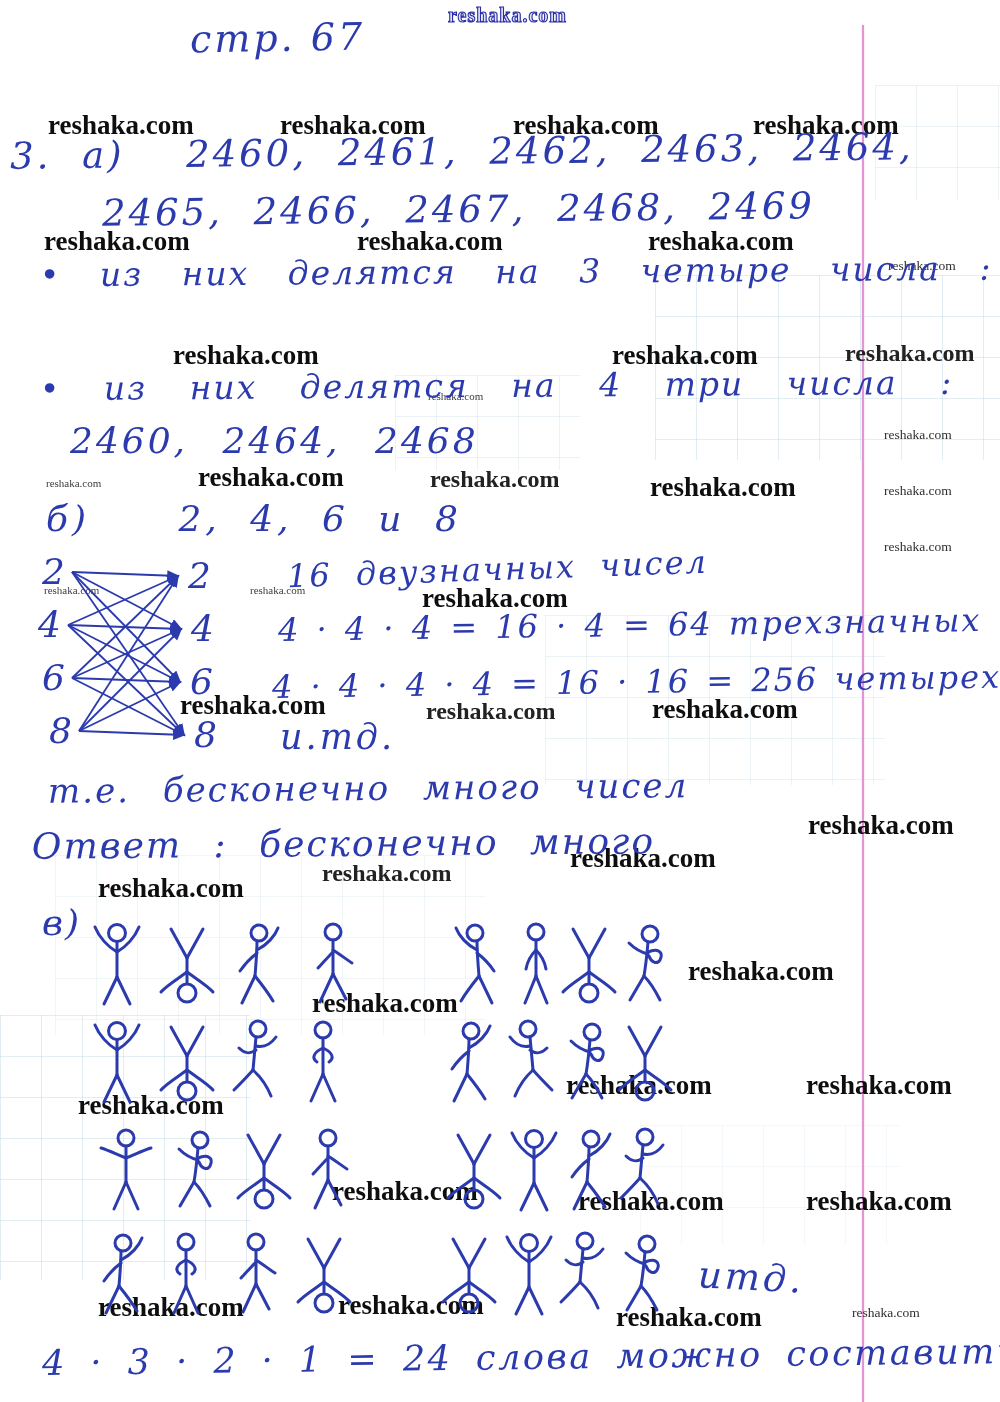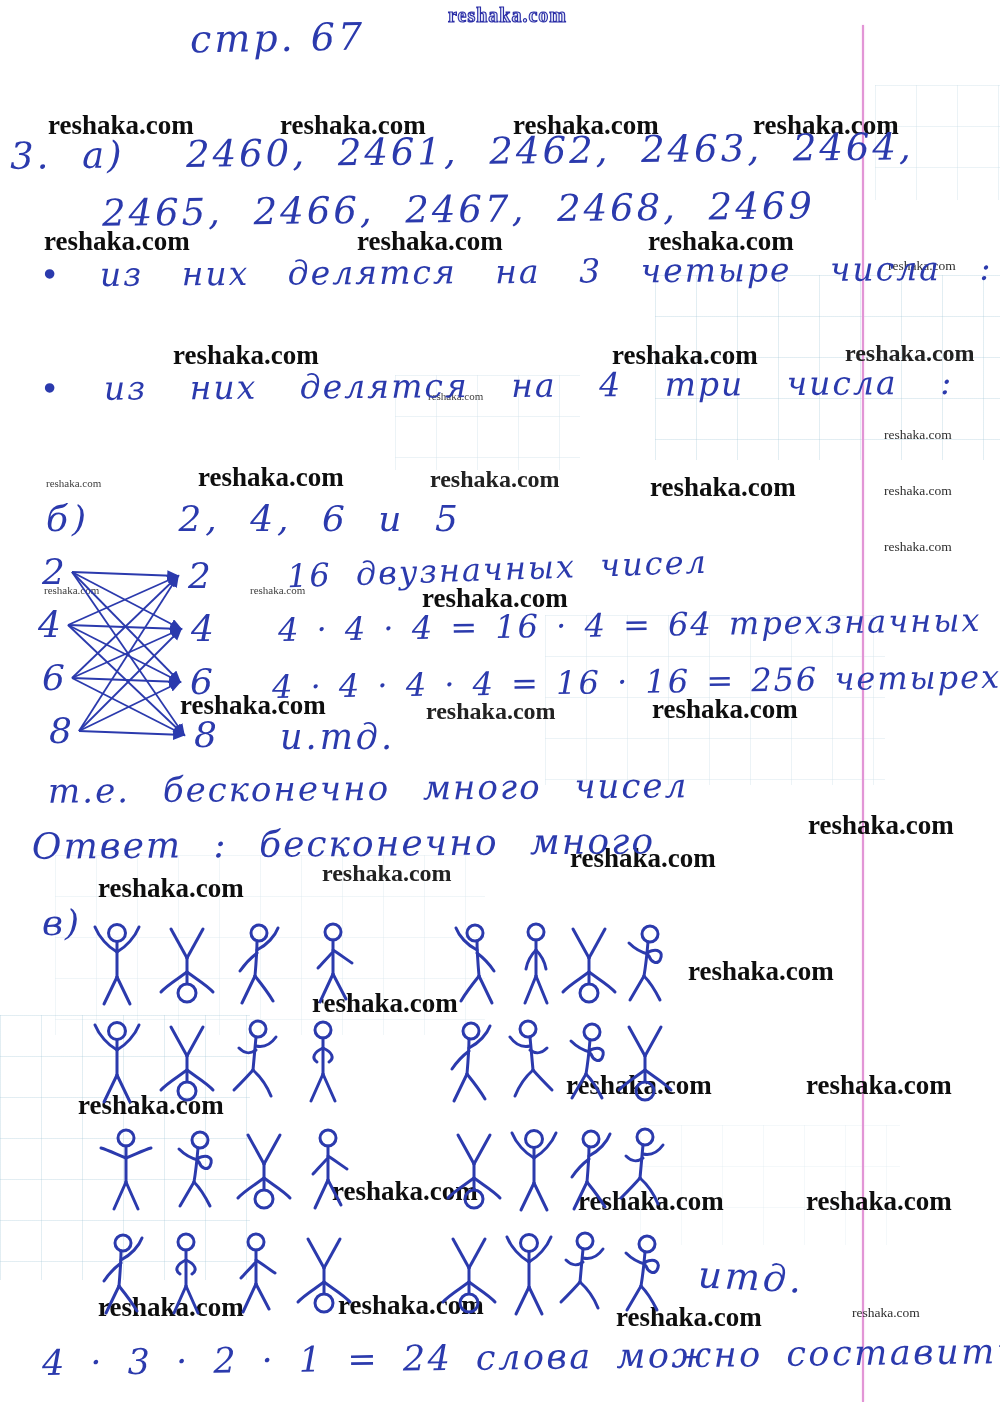--- a/index.html
+++ b/index.html
@@ -107,22 +107,23 @@
 
   <div class="hw" style="left:10px;top:132px;font-size:37px;letter-spacing:3px;word-spacing:16px;transform:rotate(-0.6deg)"><b>3. а)</b>&nbsp;&nbsp;<span>2460, 2461, 2462, 2463, 2464,</span></div>
 
   <div class="hw" style="left:102px;top:190px;font-size:37px;letter-spacing:3px;word-spacing:16px;transform:rotate(-0.6deg)">2465, 2466, 2467, 2468, 2469</div>
 
   <div class="hw" style="left:40px;top:254px;font-size:33px;letter-spacing:2px;word-spacing:26px;transform:rotate(-0.4deg)">• из них делятся на 3 четыре числа :</div>
 
 
   <div class="hw" style="left:40px;top:368px;font-size:33px;letter-spacing:2px;word-spacing:30px;transform:rotate(-0.4deg)">• из них делятся на 4 три числа :</div>
 
-
-  <div class="hw" style="left:46px;top:499px;font-size:36px;letter-spacing:4px;word-spacing:14px"><b>б)</b>&nbsp;&nbsp;&nbsp;<span>2, 4, 6 и 5</span></div>
+  <div class="hw" style="left:70px;top:421px;font-size:36px;letter-spacing:3px;word-spacing:20px">2460, 2464, 2468</div>
+
+  <div class="hw" style="left:46px;top:499px;font-size:36px;letter-spacing:4px;word-spacing:14px"><b>б)</b>&nbsp;&nbsp;&nbsp;<span>2, 4, 6 и 8</span></div>
 
   <div style="position:absolute;left:36px;top:548px;width:205px;height:210px" id="graph">
       <svg width="205" height="210" viewBox="0 0 205 210">
        <defs>
           <marker id="arr" markerWidth="8" markerHeight="8" refX="6" refY="3" orient="auto">
          <path d="M0,0 L7,3 L0,6 z" fill="#2b3aad"></path>
           </marker>
         </defs>
         <line x1="36" y1="24" x2="142" y2="28" stroke="#2b3aad" stroke-width="1.8" marker-end="url(#arr)"></line>
         <line x1="36" y1="24" x2="145" y2="81" stroke="#2b3aad" stroke-width="1.8" marker-end="url(#arr)"></line>

